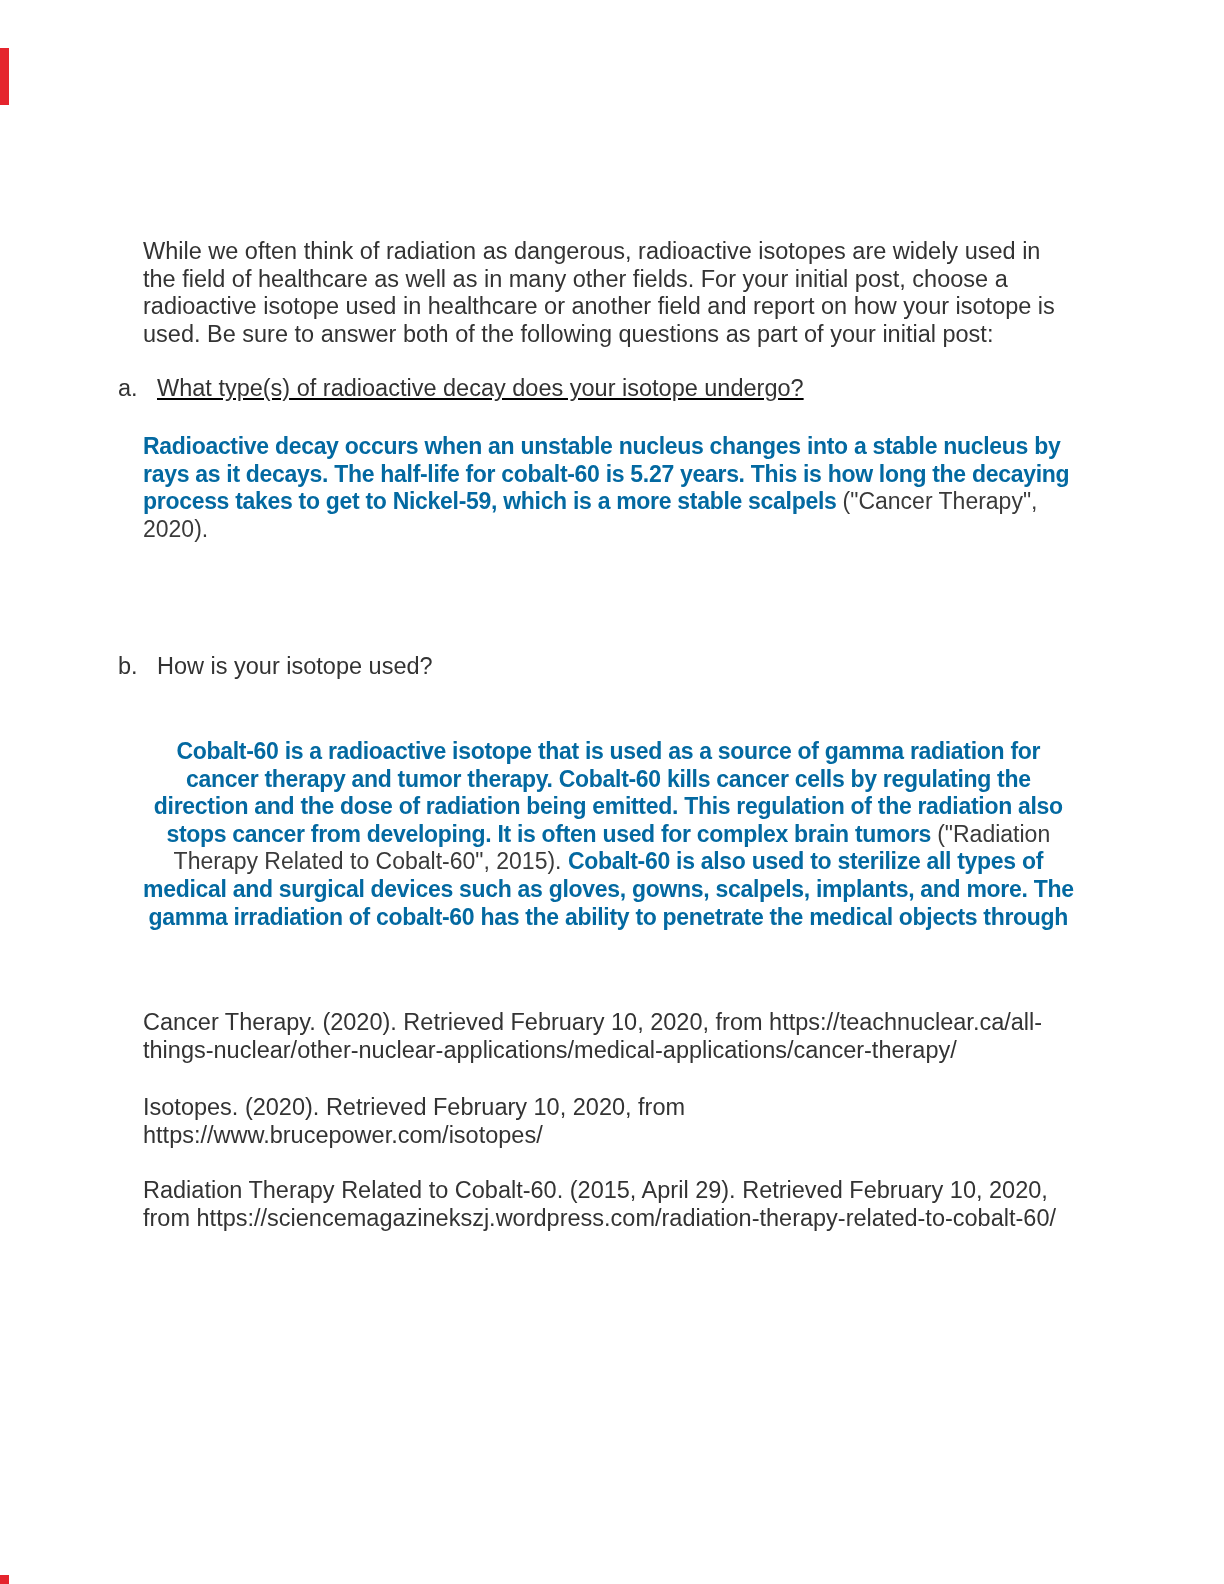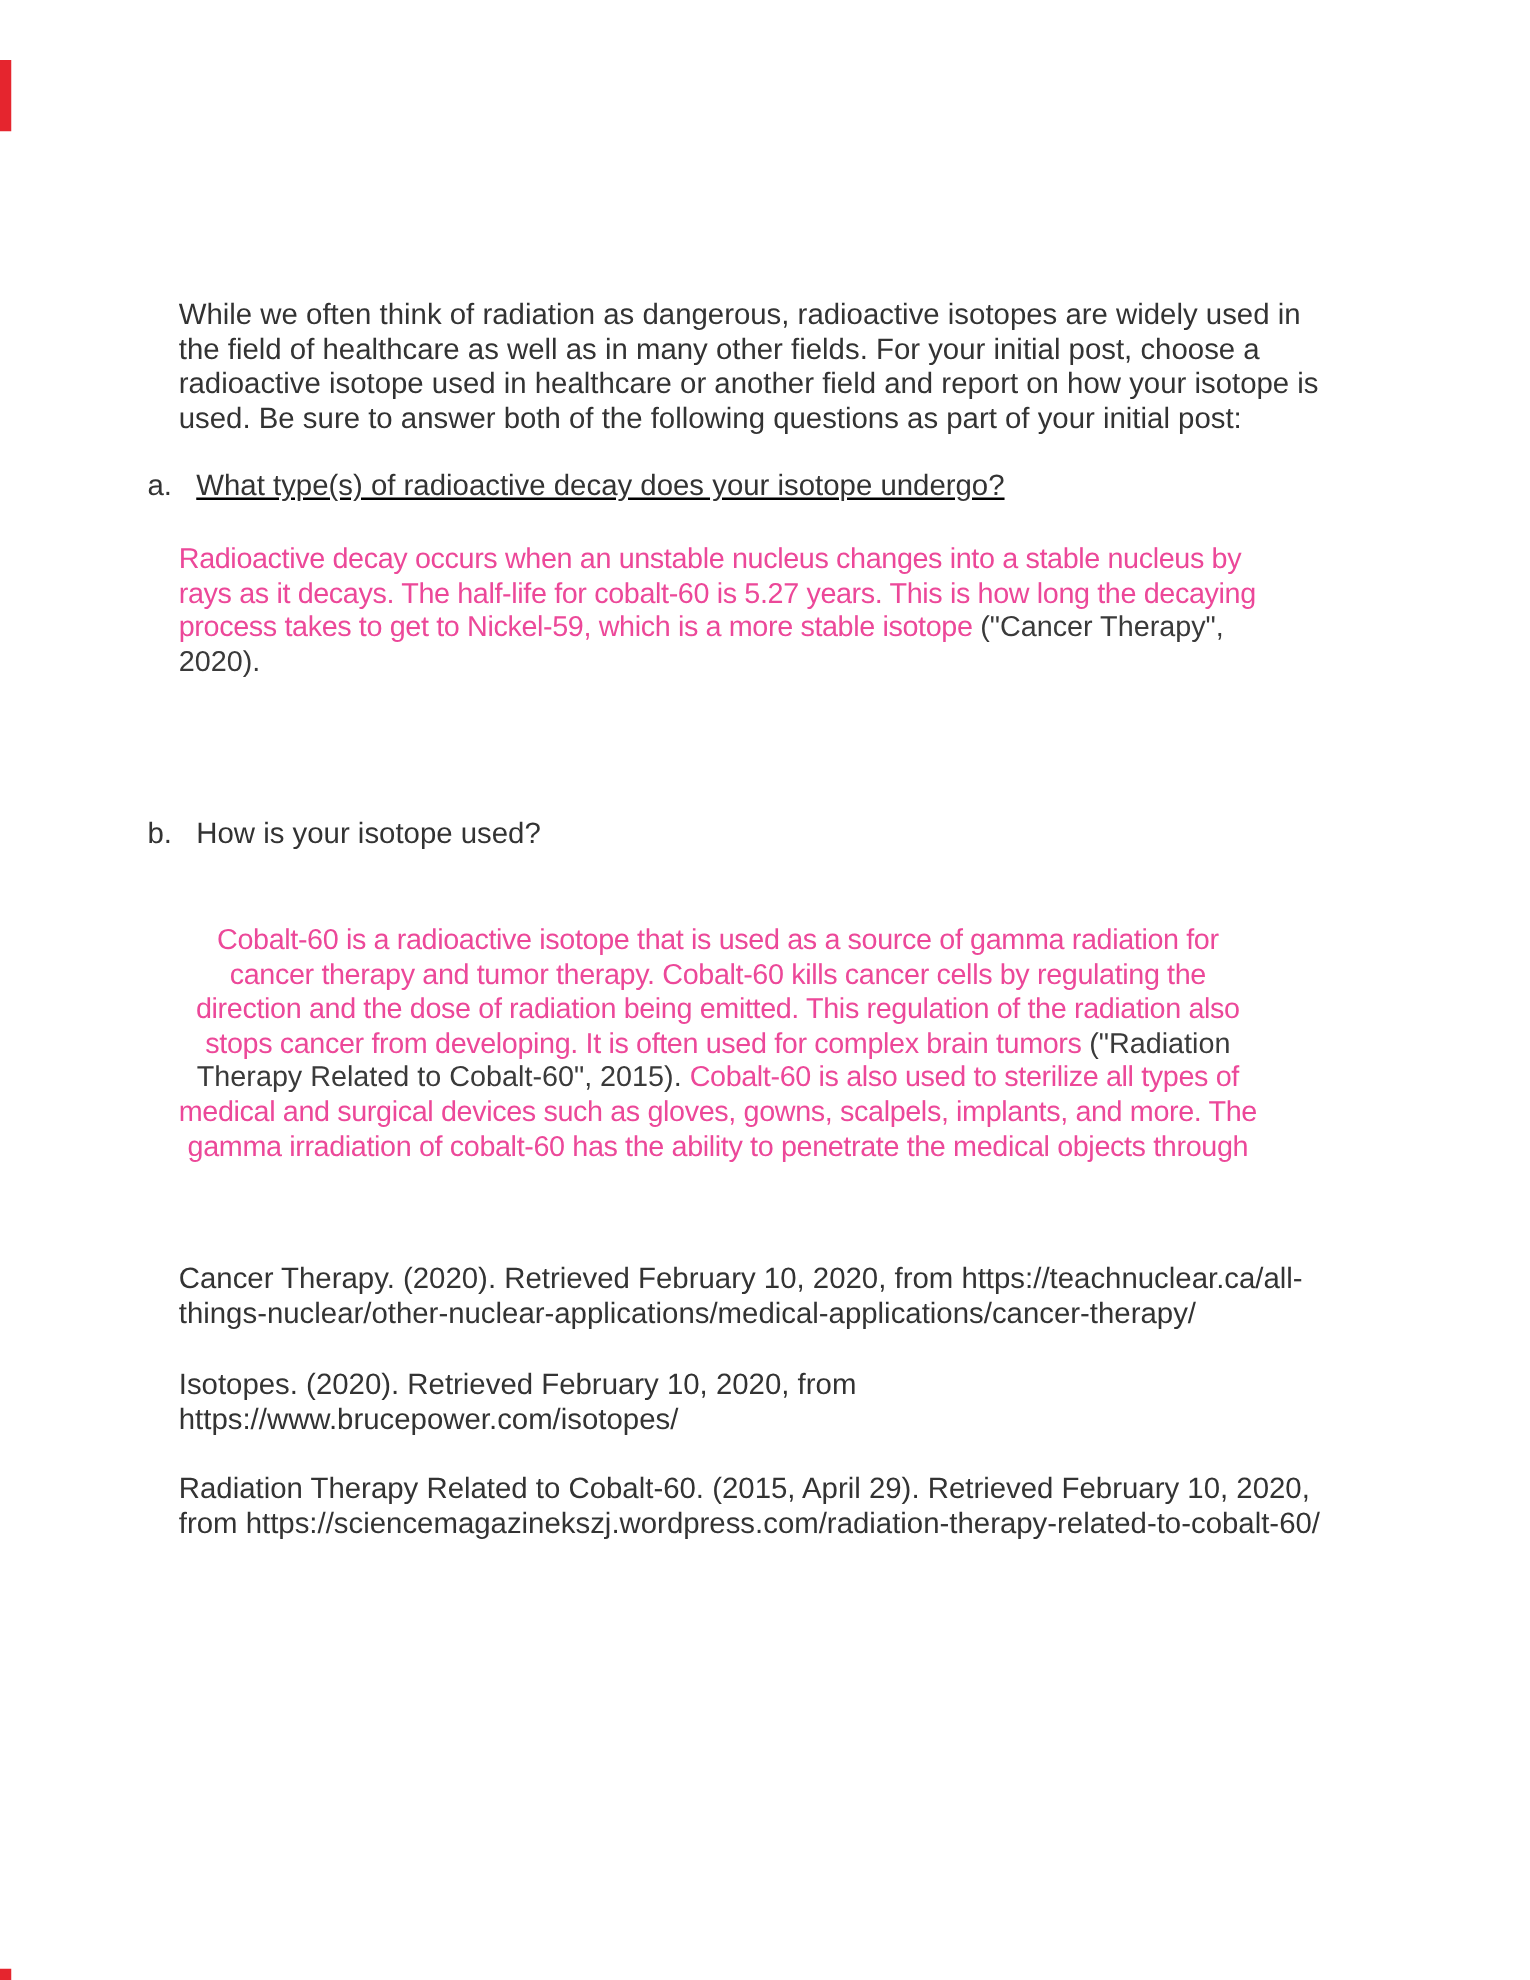--- a/index.html
+++ b/index.html
@@ -12,21 +12,21 @@
     margin-top:48px;
   }
   .block{position:absolute;}
   .line{
     white-space:pre;
     font-size:23.5px;
     line-height:27.6px;
     color:#333333;
   }
   .bold-para .line{font-size:23px;}
-  .b{font-weight:400;color:#ec4899;letter-spacing:-0.3px;}
+  .b{font-weight:700;color:#0369a1;letter-spacing:-0.3px;}
   .r{color:#3a3a3a;letter-spacing:0;}
   .q-label{display:inline-block;width:39px;}
   .crop-mark{position:absolute;left:0;width:9px;height:57px;}
   #crop-top{top:0;}
   #crop-bottom{top:1527px;}
 </style>
 </head>
 <body>
 
 <div class="page">
@@ -41,21 +41,21 @@
     <div class="line">used. Be sure to answer both of the following questions as part of your initial post:</div>
   </div>
 
   <div class="block" style="left:118px;top:327px;text-decoration:underline;">
     <div class="line"><span class="q-label">a.</span><span>What type(s) of radioactive decay does your isotope undergo?</span></div>
   </div>
 
   <div class="block bold-para" style="left:143px;top:385px;">
       <div class="line"><span class="b">Radioactive decay occurs when an unstable nucleus changes into a stable nucleus by</span></div>
       <div class="line"><span class="b">rays as it decays. The half-life for cobalt-60 is 5.27 years. This is how long the decaying</span></div>
-      <div class="line"><span class="b">process takes to get to Nickel-59, which is a more stable isotope </span><span class="r">("Cancer Therapy",</span></div>
+      <div class="line"><span class="b">process takes to get to Nickel-59, which is a more stable scalpels </span><span class="r">("Cancer Therapy",</span></div>
       <div class="line"><span class="r">2020).</span></div>
     </div>
 
   <div class="block" style="left:118px;top:605px;">
     <div class="line"><span class="q-label">b.</span><span>How is your isotope used?</span></div>
   </div>
 
   <div class="block bold-para" style="left:143px;top:690px;text-align:center;">
       <div class="line"><span class="b">Cobalt-60 is a radioactive isotope that is used as a source of gamma radiation for</span></div>
       <div class="line"><span class="b">cancer therapy and tumor therapy. Cobalt-60 kills cancer cells by regulating the</span></div>

